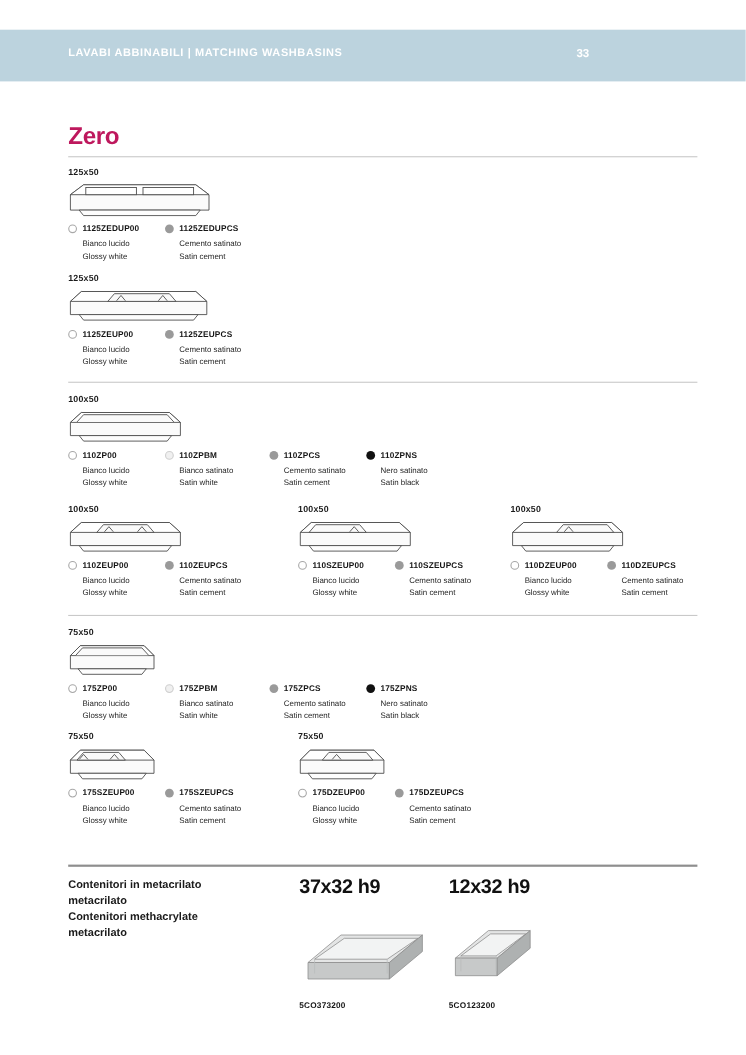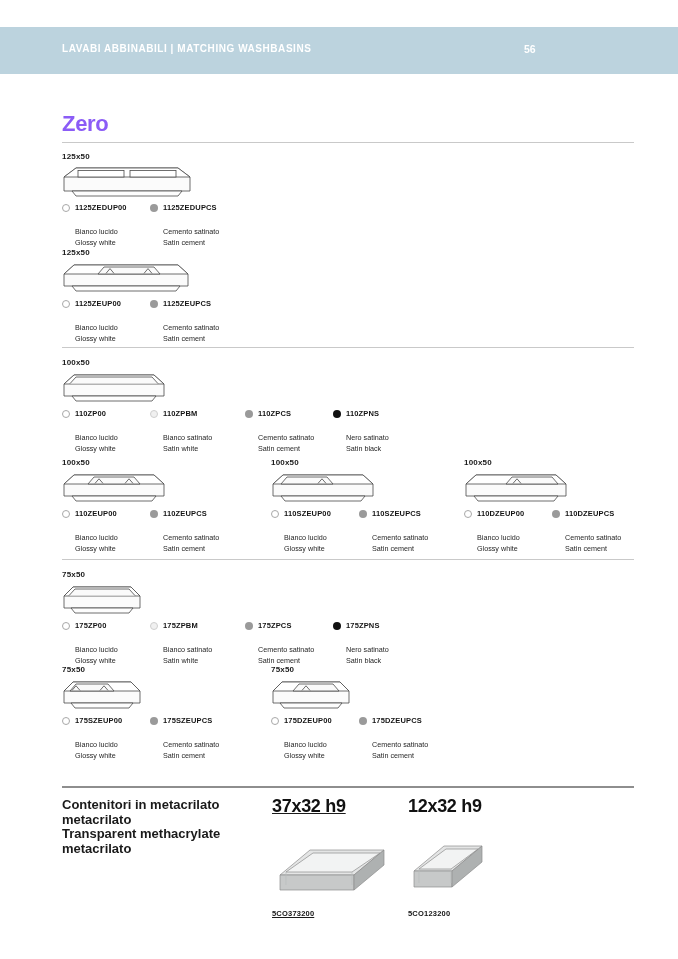--- a/index.html
+++ b/index.html
@@ -46,21 +46,21 @@
   }
 
   
   .page-title {
     position: absolute;
     left: 62px;
     top: 111px;
     font-size: 22px;
     font-weight: bold;
     letter-spacing: -0.3px;
-    color: #8b5cf6;
+    color: #be185d;
   }
 
   
   .rule {
     position: absolute;
     left: 62px;
     width: 572px;
     height: 1px;
     background: #c9c9c9;
   }
@@ -113,34 +113,34 @@
   .sw-black  { background: #111111; }
   .code {
     font-size: 7.5px;
     font-weight: bold;
     letter-spacing: 0.15px;
     color: #141414;
     white-space: nowrap;
   }
   .desc {
     margin-left: 13px;
-    margin-top: 14px;
+    margin-top: 4px;
     font-size: 7.2px;
     line-height: 10.5px;
     color: #1f1f1f;
     white-space: nowrap;
   }
 
   
   .cont-text {
     position: absolute;
     left: 62px;
     top: 798px;
     width: 200px;
-    font-size: 13px;
+    font-size: 10px;
     font-weight: bold;
     line-height: 14.5px;
     color: #1a1a1a;
   }
   .cont-item { position: absolute; }
   .cont-size {
     font-size: 18px;
     font-weight: bold;
     letter-spacing: -0.3px;
     color: #111111;
@@ -152,21 +152,21 @@
     letter-spacing: 0.2px;
     color: #141414;
     white-space: nowrap;
   }
 </style>
 </head>
 <body>
 
 <div class="header-band"></div>
 <div class="header-title">LAVABI ABBINABILI | MATCHING WASHBASINS</div>
-<div class="header-page">56</div>
+<div class="header-page">33</div>
 
 <div class="page-title">Zero</div>
 <div class="rule" style="top:142px"></div>
 
 <div class="prod" style="left:62px; top:152px; width:260px;">
   <div class="dim">125x50</div>
   <svg class="art" width="130" height="32" viewBox="0 0 130 32">
     <g fill="#fbfbfb" stroke="#4a4a4a" stroke-width="0.8">
       <path d="M2 26 L2 12 L14 3 L116 3 L128 12 L128 26 Z"></path>
       <path d="M14 3 L116 3 L128 12 L2 12 Z" fill="#ffffff"></path>
@@ -522,25 +522,25 @@
       </div>
     </div>
   </div>
 </div>
 
 <div class="rule thick" style="top:786px"></div>
 
 <div class="cont-text">
   <span>Contenitori in metacrilato</span><br>
   <span>metacrilato</span><br>
-  <span>Transparent methacrylate</span><br>
+  <span>Contenitori methacrylate</span><br>
   <span>metacrilato</span>
 </div>
 
-<div class="cont-item" style="left:272px; top:796px;text-decoration:underline;">
+<div class="cont-item" style="left:272px; top:796px;">
   <div class="cont-size">37x32 h9</div>
   <svg width="120" height="78" viewBox="0 0 120 78" style="display:block;margin-top:10px;">
     <g stroke="#8d8d8d" stroke-width="0.7">
       <path d="M8 48 L38 23 L112 23 L82 48 Z" fill="#e4e5e5"></path>
       <path d="M14 45 L41 26 L108 26 L80 45 Z" fill="#f2f3f3"></path>
       <path d="M8 48 L8 63 L82 63 L82 48 Z" fill="#c7c9c9"></path>
       <path d="M82 48 L112 23 L112 38 L82 63 Z" fill="#aeb1b1"></path>
       <path d="M14 45 L14 58" fill="none" stroke="#b9bbbb"></path>
       <path d="M80 45 L80 58" fill="none" stroke="#b9bbbb"></path>
     </g>

